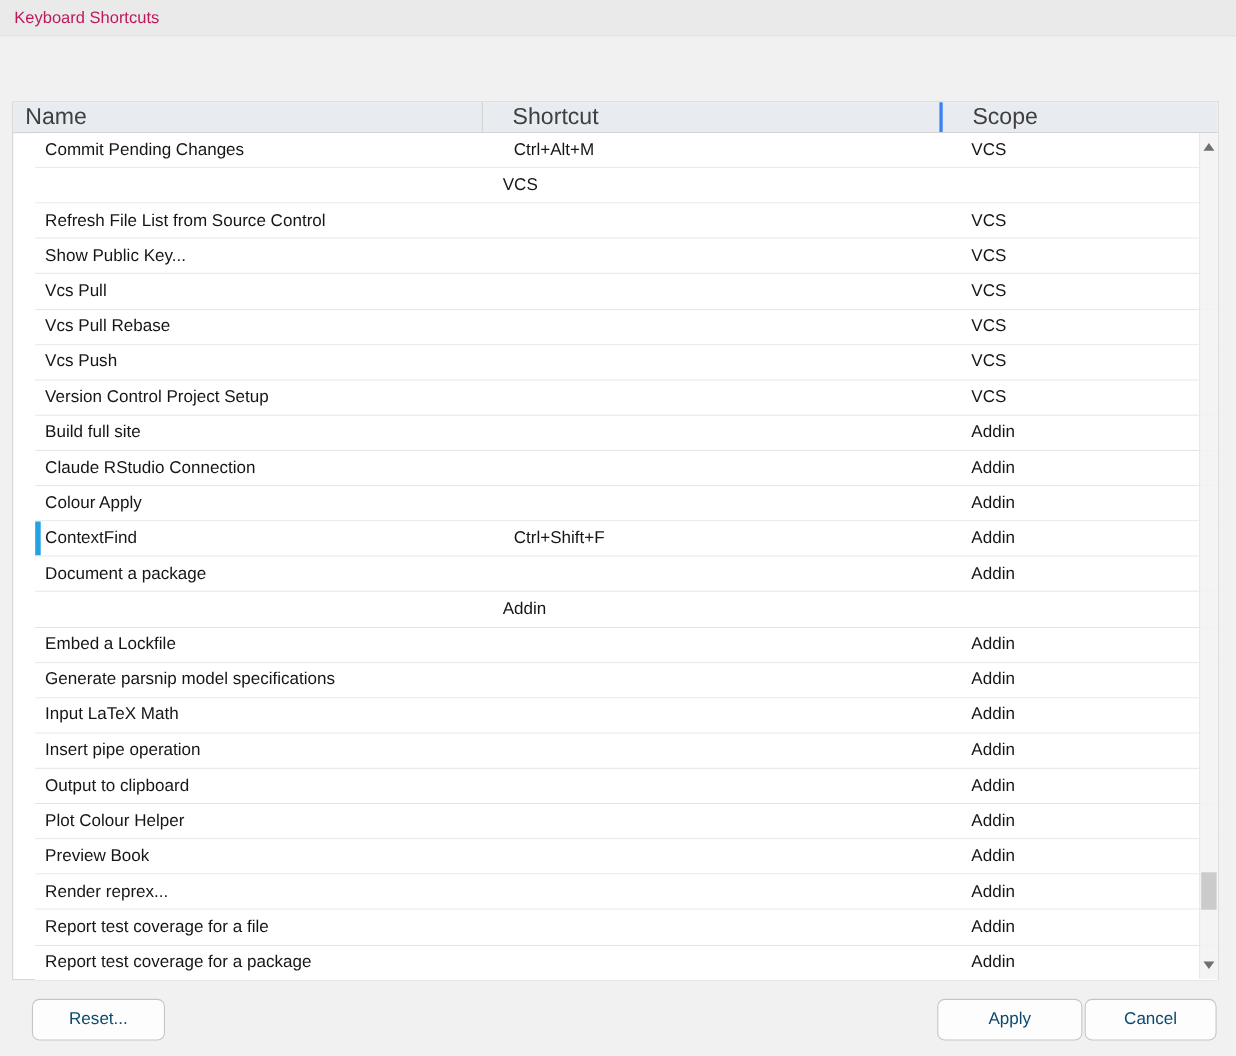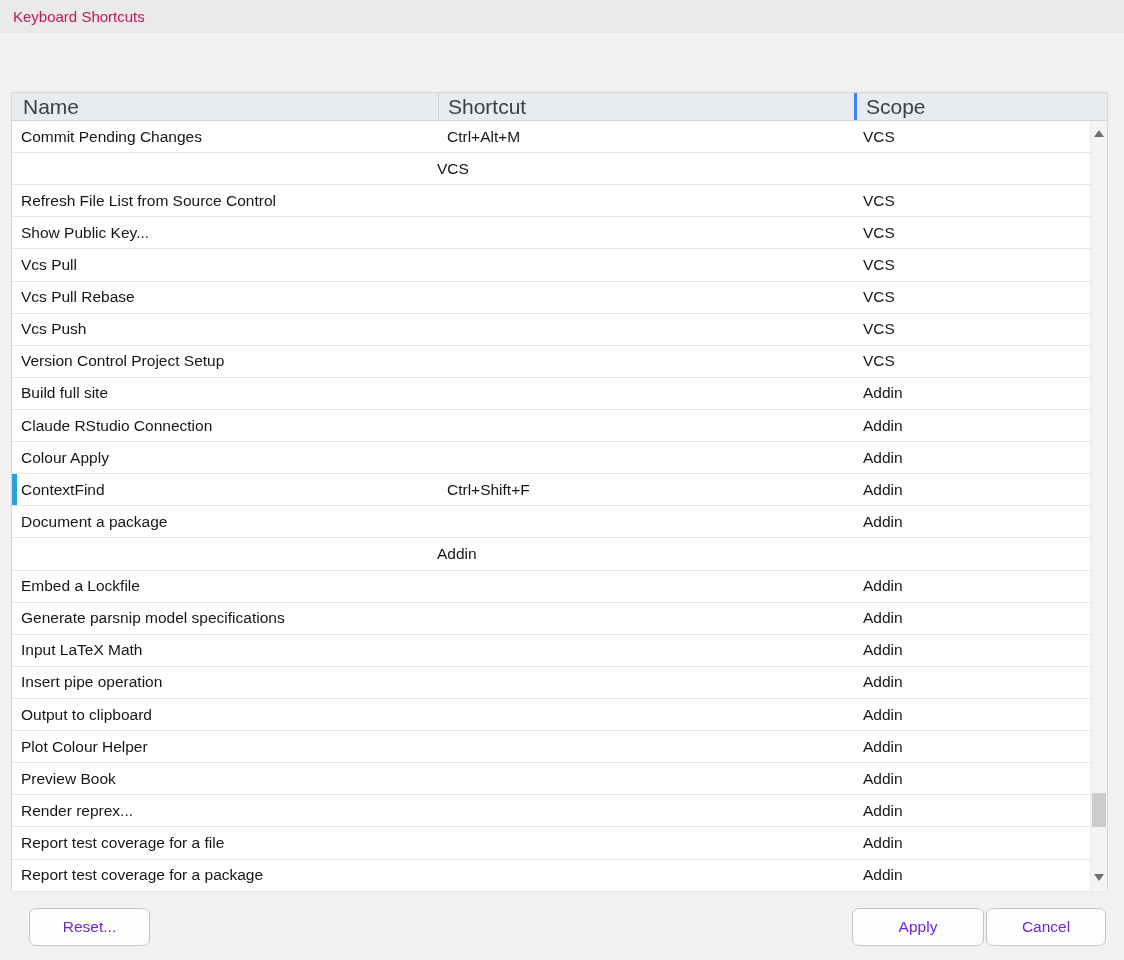--- a/index.html
+++ b/index.html
@@ -94,25 +94,25 @@
     width: 1097px; height: 799px;
     background: #fff;
     border: 1px solid var(--table-border);
   }
   .table-header {
     display: flex; height: 28px;
     background: var(--header-bg);
     border-bottom: 1px solid #d2d2d2;
     font-size: 21px; color: var(--text-header);
   }
-  .th { display: flex; align-items: center; padding-left: 9px; }
+  .th { display: flex; align-items: center; padding-left: 27px; }
   .th-name { flex: 0 0 426px; padding-left: 11px; }
   .th-shortcut { flex: 0 0 416px; border-left: 1px solid #d3d3d3; }
   .th-scope { flex: 1; border-left: 3px solid #3b82f6; }
-  .table-body { position: relative; }
+  .table-body { position: relative; margin-left: 20px; }
   .table-row {
     display: flex; height: 32.12px;
     border-bottom: 1px solid var(--row-border);
     background: #fff;
     font-size: 15.5px; color: var(--text-dark);
   }
   .table-row.selected { box-shadow: inset 5px 0 0 var(--accent-blue); }
   .td { display: flex; align-items: center; padding-left: 9px; overflow: hidden; white-space: nowrap; }
   .td-name { flex: 0 0 426px; }
   .td-shortcut { flex: 0 0 416px; }
@@ -131,21 +131,21 @@
   .sb-arrow-up { top: 9px; border-bottom: 7px solid #6f6f6f; }
   .sb-arrow-down { bottom: 9px; border-top: 7px solid #6f6f6f; }
   .sb-thumb {
     position: absolute; left: 1px; right: 1px; top: 672px; height: 34px;
     background: var(--scrollbar-thumb);
   }
   
   .btn {
     position: absolute; top: 908px; height: 38px;
     background: #fdfdfd; border: 1px solid #c5c5c5; border-radius: 7px;
-    font-family: inherit; font-size: 15.5px; color: #6d28d9;
+    font-family: inherit; font-size: 15.5px; color: #0c4a6e;
     display: flex; align-items: center; justify-content: center;
     cursor: default;
   }
   .btn-reset { left: 29px; width: 121px; }
   .btn-apply { left: 852px; width: 132px; }
   .btn-cancel { left: 986px; width: 120px; }
 </style>
 </head>
 <body>
 

